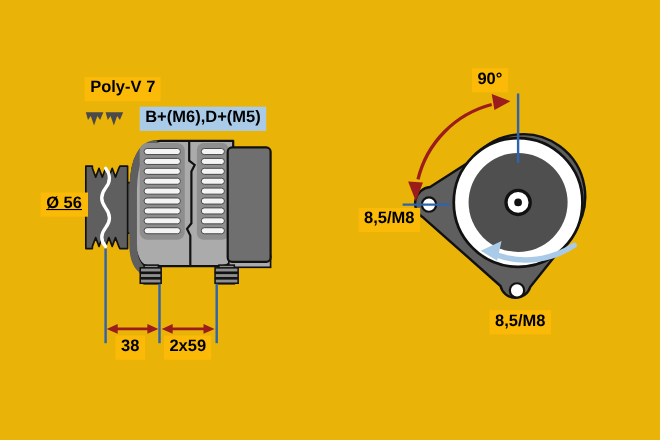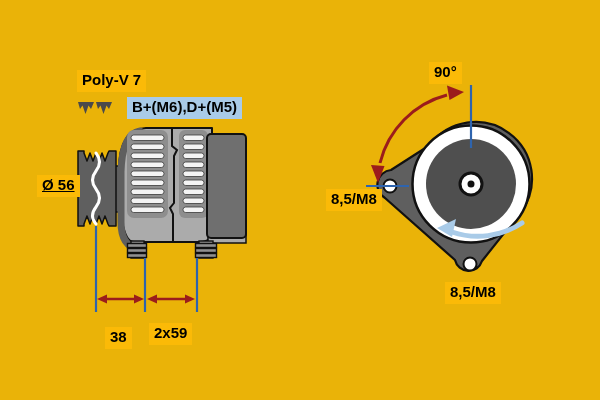--- a/index.html
+++ b/index.html
@@ -130,19 +130,19 @@
         <path d="M 380,163 A 93,93 0 0 1 447,95" fill="none" stroke="var(--dim-red)" stroke-width="3"></path>
         <polygon points="378,183 371,165 384.5,166" fill="var(--dim-red)"></polygon>
         <polygon points="464,92 447,85.5 449.5,100" fill="var(--dim-red)"></polygon>
       </g>
     </g>
   </svg>
 
   <span class="lbl" style="left:77px;  top:70px;">Poly-V 7</span>
   <span class="lbl blue" style="left:127px; top:97px;text-align:center;">B+(M6),D+(M5)</span>
   <span class="lbl" style="left:37px;  top:175px;text-decoration:underline;">Ø 56</span>
-  <span class="lbl" style="left:105px; top:305px;margin-top:22px;">38</span>
-  <span class="lbl" style="left:149px; top:323px;">2x59</span>
+  <span class="lbl" style="left:105px; top:305px;">38</span>
+  <span class="lbl" style="left:149px; top:305px;">2x59</span>
   <span class="lbl" style="left:429px; top:62px;text-align:right;">90°</span>
   <span class="lbl" style="left:326px; top:189px;">8,5/M8</span>
   <span class="lbl" style="left:445px; top:282px;">8,5/M8</span>
 
 </div>
 
 </body></html>

